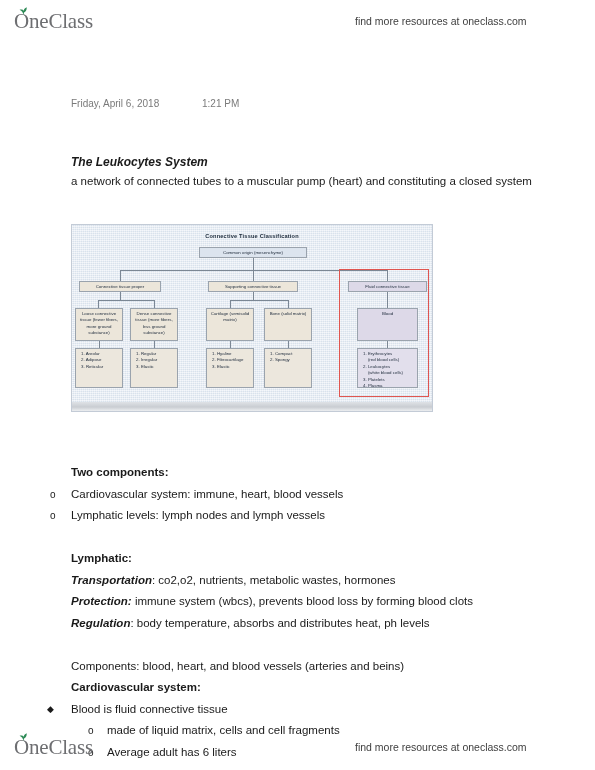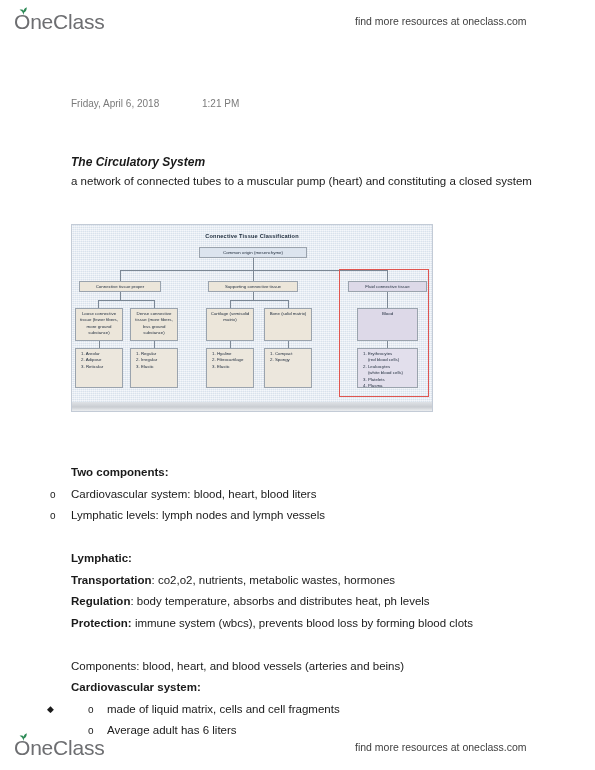--- a/index.html
+++ b/index.html
@@ -27,21 +27,21 @@
   }
   .brand-bar.header { top: 4px; }
   .brand-bar.footer { top: 730px; }
 
   .logo {
     position: relative;
     margin-left: 14px;
     font-size: 21px;
     letter-spacing: -0.2px;
     color: #6d6e71;
-    font-family: Liberation Sans, sans-serif;
+    font-family: Liberation Serif, serif;
     font-weight: 400;
     line-height: 1;
     white-space: nowrap;
   }
   .logo .leaf {
     position: absolute;
     left: 5px;
     top: -4px;
     width: 9px;
     height: 8px;
@@ -174,41 +174,41 @@
   .bullet {
     position: absolute;
     font-size: 10px;
     color: #1a1a1a;
     line-height: 21.5px;
   }
   .bullet.o-1 { left: 50px; }
   .bullet.dot-1 { left: 47px; font-size: 9px; }
   .bullet.o-2 { left: 88px; }
   .spacer { height: 21.5px; }
-  .b { font-weight: bold; }
+  .b { font-weight: bold; font-style: italic; }
 </style>
 </head>
 <body>
 
 <div class="brand-bar header">
   <div class="logo">
     <svg class="leaf" viewBox="0 0 10 9">
       <path d="M5 9 C4.4 6.2 3.2 4.2 0.6 3.1 C3 2.4 4.4 3.0 5.2 4.3 C5.4 2.6 6.4 1.2 8.6 0.3 C8.9 3.0 7.6 5.3 5.6 6.1 Z" fill="#2e8b57"></path>
     </svg>
     <span>OneClass</span>
   </div>
   <div class="resources">find more resources at oneclass.com</div>
 </div>
 
 <div class="datestamp">
   <span>Friday, April 6, 2018</span>
   <span class="time">1:21 PM</span>
 </div>
 
-<div class="note-title">The Circulatory System</div>
+<div class="note-title">The Leukocytes System</div>
 <div class="note-lede">a network of connected tubes to a muscular pump (heart) and constituting a closed system</div>
 
 <div class="figure">
 
   <div class="fig-title">Connective Tissue Classification</div>
 
   <div class="node blue" style="left:127px; top:22px; width:108px; height:11px;">Common origin (mesenchyme)</div>
 
   <div class="line v" style="left:181px; top:33px; height:12px;"></div>
   <div class="line h" style="left:48px; top:45px; width:267px;"></div>
@@ -267,52 +267,53 @@
   <div class="figure-footer-band"></div>
 </div>
 
 <div class="olist">
 
   <div class="blk">
     <div class="row head ind-head">Two components:</div>
 
     <div class="row ind-lvl1">
       <span class="bullet o-1">o</span>
-      <span>Cardiovascular system: blood, heart, blood liters</span>
+      <span>Cardiovascular system: immune, heart, blood vessels</span>
     </div>
     <div class="row ind-lvl1">
       <span class="bullet o-1">o</span>
       <span>Lymphatic levels: lymph nodes and lymph vessels</span>
     </div>
   </div>
 
   <div class="spacer"></div>
 
   <div class="blk">
     <div class="row head ind-head">Lymphatic:</div>
 
     <div class="row ind-plain">
       <span class="b">Transportation</span><span>: co2,o2, nutrients, metabolic wastes, hormones</span>
     </div>
     <div class="row ind-plain">
+      <span class="b">Protection:</span><span> immune system (wbcs), prevents blood loss by forming blood clots</span>
+    </div>
+    <div class="row ind-plain">
       <span class="b">Regulation</span><span>: body temperature, absorbs and distributes heat, ph levels</span>
-    </div>
-    <div class="row ind-plain">
-      <span class="b">Protection:</span><span> immune system (wbcs), prevents blood loss by forming blood clots</span>
     </div>
   </div>
 
   <div class="spacer"></div>
 
   <div class="blk">
     <div class="row ind-plain">Components: blood, heart, and blood vessels (arteries and beins)</div>
     <div class="row head ind-head">Cardiovascular system:</div>
 
     <div class="row ind-lvl1">
       <span class="bullet dot-1">◆</span>
+      <span>Blood is fluid connective tissue</span>
     </div>
 
     <div class="row ind-lvl2">
       <span class="bullet o-2">o</span>
       <span>made of liquid matrix, cells and cell fragments</span>
     </div>
     <div class="row ind-lvl2">
       <span class="bullet o-2">o</span>
       <span>Average adult has 6 liters</span>
     </div>

